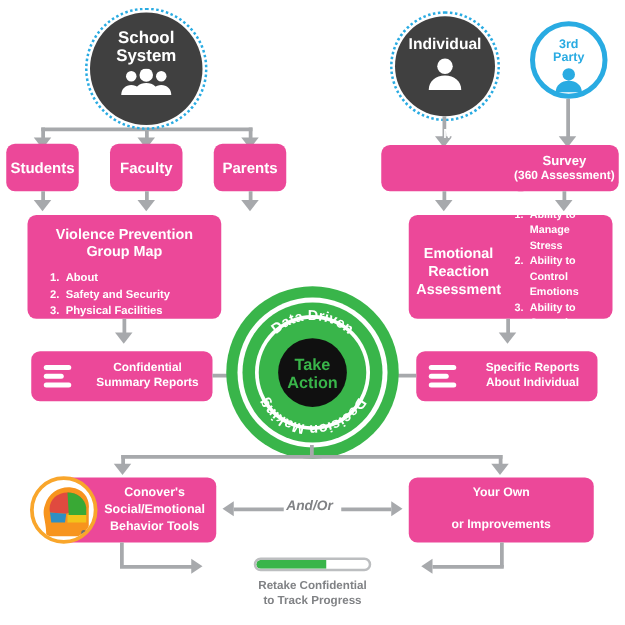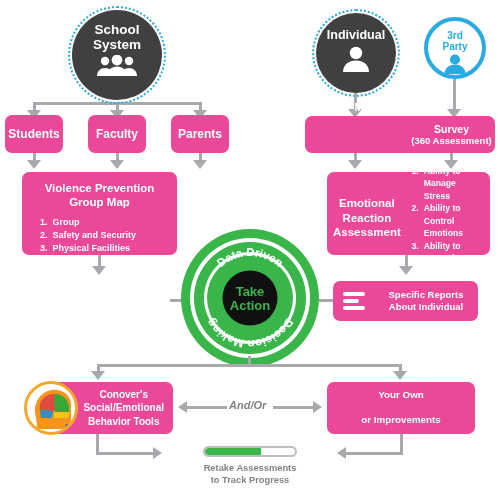--- a/index.html
+++ b/index.html
@@ -154,36 +154,47 @@
   <div class="abs arrow-d" style="left:193px;top:160px;"></div>
 
   <div class="abs obox" style="left:22px;top:172px;width:155px;height:83px;flex-direction:column;justify-content:flex-start;padding:9px 8px 0 8px;">
     <div class="obox-title" style="font-size:11.5px;line-height:1.25;">
       <span>Violence Prevention</span><br>
       <span>Group Map</span>
     </div>
     <ul class="olist" style="font-size:9px;margin-top:6px;width:100%;padding-left:9px;">
       <li>
           <span class="num">1.</span>
-          <span>Group</span>
+          <span>About</span>
         </li>
       <li>
           <span class="num">2.</span>
           <span>Safety and Security</span>
         </li>
       <li>
           <span class="num">3.</span>
           <span>Physical Facilities</span>
         </li>
     </ul>
   </div>
 
   <div class="abs line" style="left:98px;top:255px;width:3px;height:13px;"></div>
   <div class="abs arrow-d" style="left:92px;top:266px;"></div>
 
+  <div class="abs obox" style="left:25px;top:281px;width:145px;height:40px;justify-content:flex-start;padding-left:10px;gap:9px;">
+    <span class="report-icon" style="width:22px;">
+      <i style="width:22px;"></i>
+        <i style="width:16px;"></i>
+        <i style="width:22px;"></i>
+    </span>
+    <span style="font-size:9.5px;line-height:1.3;text-align:center;flex:1;">
+      <span>Confidential</span><br>
+      <span>Summary Reports</span>
+    </span>
+  </div>
 
   <div class="abs line" style="left:170px;top:299px;width:20px;height:3px;"></div>
   <div class="abs arrow-r" style="left:189px;top:294px;"></div>
 
   <div class="abs src-circle dotted" style="left:316px;top:13px;width:80px;height:80px;font-size:12.5px;padding-top:16px;">
     <span class="src-label">Individual</span>
     <span style="margin-top:3px;">
       <svg width="30" height="26" viewBox="0 0 30 26" aria-hidden="true">
         <circle cx="15" cy="7" r="6.2" fill="#ffffff"></circle>
         <path d="M2 26c0-7.2 5.6-11.6 13-11.6S28 18.8 28 26z" fill="#ffffff"></path>
@@ -327,17 +338,17 @@
   <div class="abs line" style="left:96px;top:452px;width:58px;height:3px;"></div>
   <div class="abs arrow-r" style="left:153px;top:447px;"></div>
   <div class="abs line" style="left:400px;top:434px;width:3px;height:20px;"></div>
   <div class="abs line" style="left:346px;top:452px;width:57px;height:3px;"></div>
   <div class="abs arrow-l" style="left:337px;top:447px;"></div>
 
   <div class="abs pbar" style="left:203px;top:446px;">
     <div class="fill" id="pfill" style="width: 62%;"></div>
   </div>
   <div class="abs bottom-note" style="left:165px;top:463px;width:170px;font-size:9.3px;">
-    <span>Retake Assessments</span><br>
+    <span>Retake Confidential</span><br>
     <span>to Track Progress</span>
   </div>
 
 </div>
 
 </body></html>

